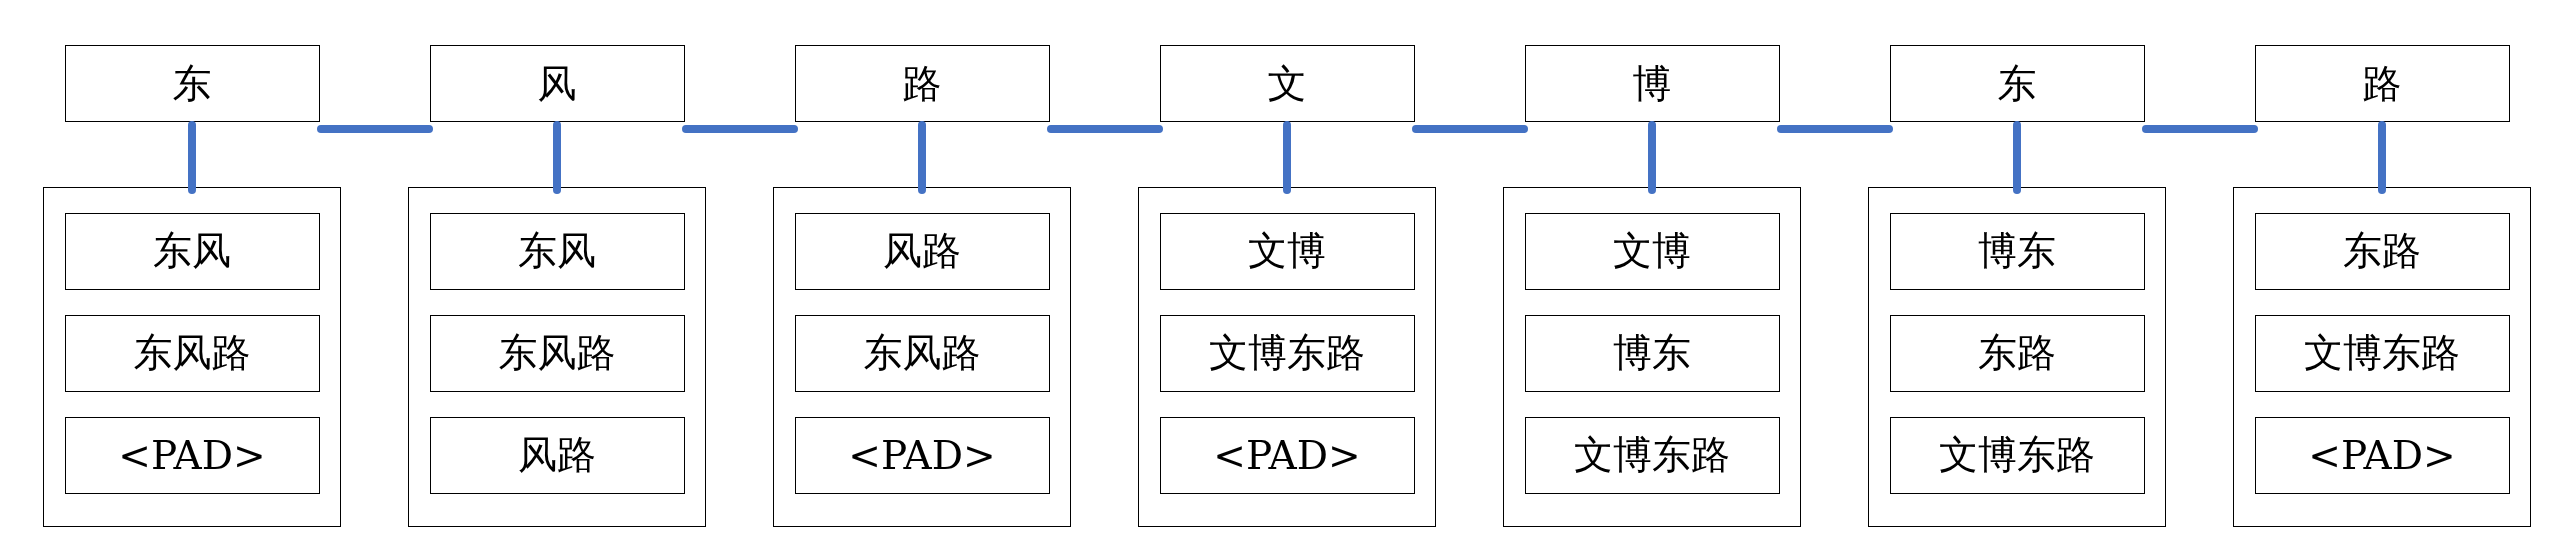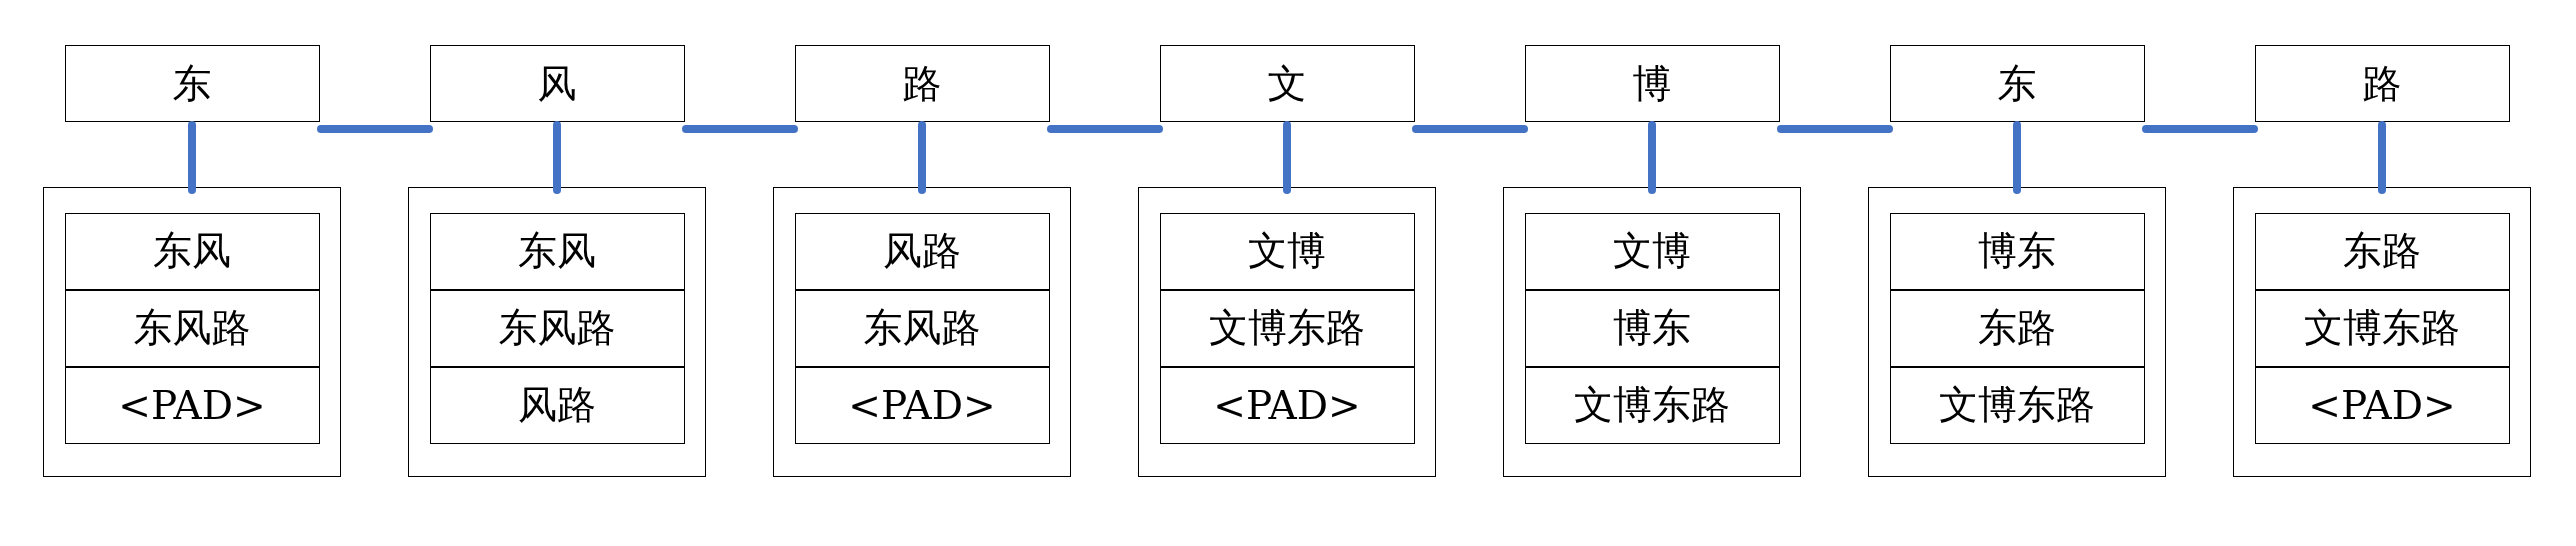--- a/index.html
+++ b/index.html
@@ -59,20 +59,21 @@
     border-radius: 3.9px;
     z-index: 2;
   }
   .group-box {
     width: 298px;
     border: 1.5px solid var(--line);
     background: #ffffff;
     display: flex;
     flex-direction: column;
     align-items: center;
+    gap: 25px;
     padding: 25px 0 32px 0;
     z-index: 1;
   }
   .cand-box {
     width: 255px;
     height: 77px;
     border: 1.5px solid var(--line);
     background: #ffffff;
     display: flex;
     align-items: center;

